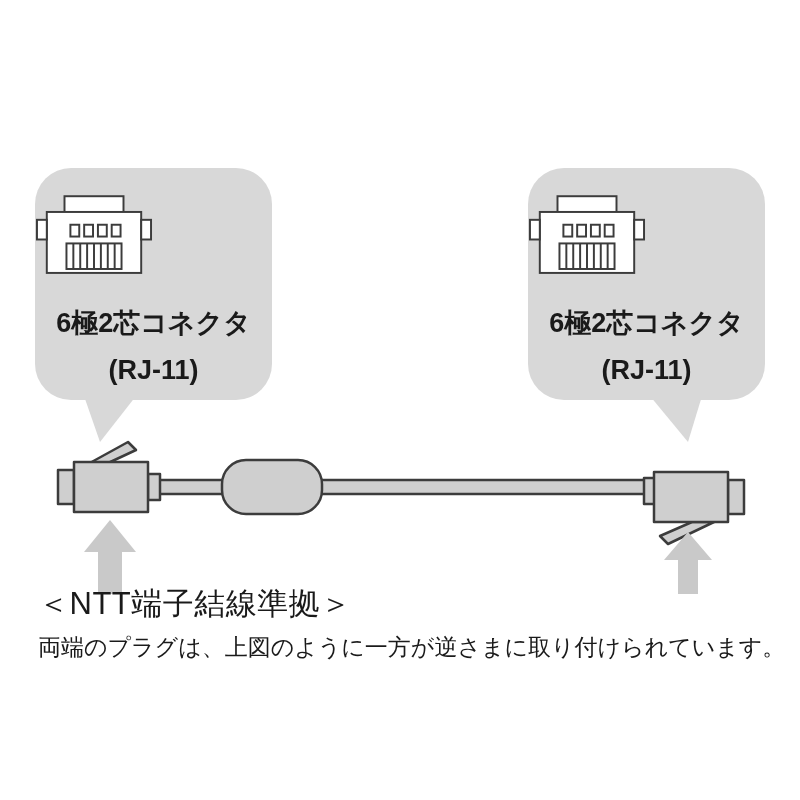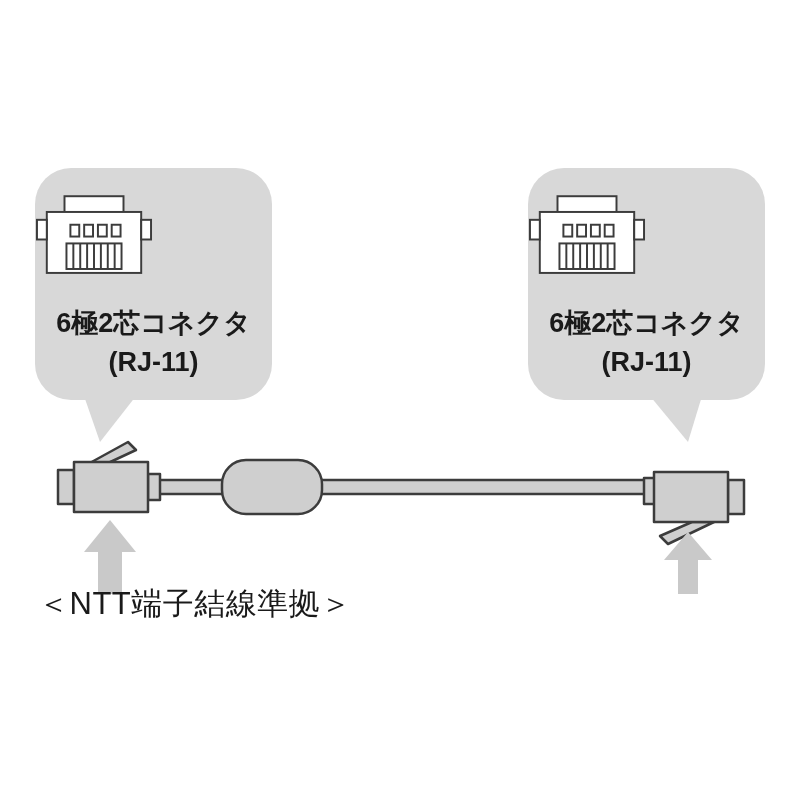--- a/index.html
+++ b/index.html
@@ -23,21 +23,21 @@
   .bubble-left{left:35px;top:168px;}
   .bubble-right{left:528px;top:168px;}
   .tail{position:absolute;}
   .tail-left{left:72px;top:396px;}
   .tail-right{left:642px;top:396px;}
   .tail polygon{fill:var(--bubble);}
   .jack-shape{fill:#ffffff;stroke:var(--outline);stroke-width:2;}
   .jack-line{stroke:var(--outline);stroke-width:2;fill:none;}
   .label{
     font-weight:bold;font-size:27px;color:var(--text);
-    text-align:center;line-height:1.3;margin-top:4px;
+    text-align:center;line-height:1.3;margin-top:12px;
   }
   .label-first{margin-top:16px;}
   .cable-assembly{position:absolute;left:0;top:430px;}
   .plug{fill:var(--plug_fill);stroke:var(--outline);stroke-width:2.5;stroke-linejoin:round;}
   .arrow-svg{position:absolute;}
   .arrow-svg polygon{fill:var(--arrow);}
   .footer{position:absolute;left:38px;top:583px;color:var(--text);}
   .footer-heading{font-weight:normal;font-size:31px;letter-spacing:0.5px;}
   .footer-body{font-size:23px;margin-top:7px;}
 </style>
@@ -125,15 +125,16 @@
 
   <svg class="arrow-svg" style="left:84px;top:520px;" width="52" height="74" viewBox="0 0 52 74">
     <polygon points="26,0 52,32 38,32 38,74 14,74 14,32 0,32"></polygon>
   </svg>
   <svg class="arrow-svg" style="left:664px;top:532px;" width="48" height="62" viewBox="0 0 48 62">
     <polygon points="24,0 48,28 34,28 34,62 14,62 14,28 0,28"></polygon>
   </svg>
 
   <div class="footer">
     <div class="footer-heading">＜NTT端子結線準拠＞</div>
+    <div class="footer-body">両端のプラグは、上図のように一方が逆さまに取り付けられています。</div>
   </div>
 
 </div>
 
 </body></html>

